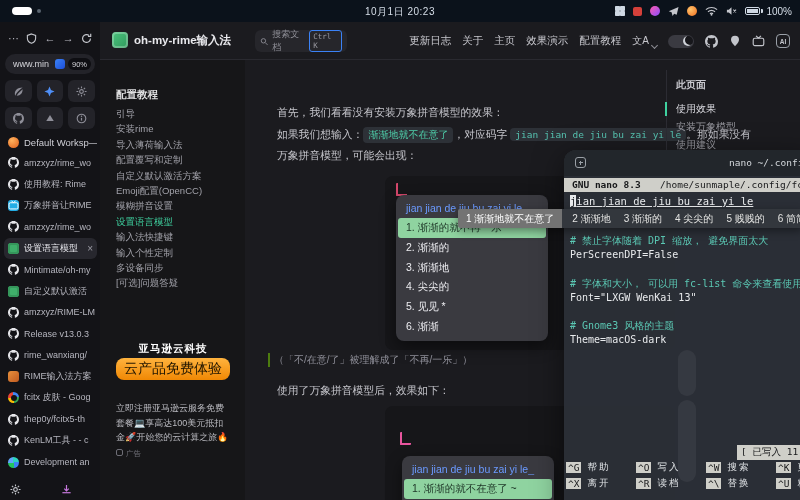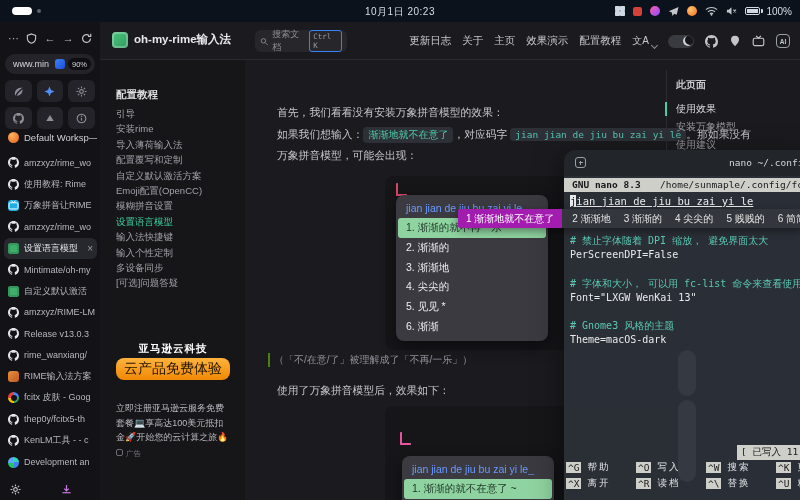--- a/index.html
+++ b/index.html
@@ -31,38 +31,38 @@
 .btabs{position:absolute;top:22px;left:0;width:100px;bottom:0;background:#131317;z-index:2}
 .bt-row{position:absolute;top:9px;left:8px;right:8px;display:flex;justify-content:space-between;align-items:center;color:#b9b9c2;font-size:11px;height:14px}
 .glyph-btn{line-height:12px}
 .url-pill{position:absolute;top:32px;left:5px;width:90px;height:20px;background:#232329;border-radius:10px;display:flex;align-items:center;padding:0 4px 0 8px;gap:3px}
 .url-text{font-size:9px;color:#d5d5da;overflow:hidden;white-space:nowrap;flex:1}
 .url-ext{width:10px;height:10px;border-radius:3px;background:linear-gradient(135deg,#3b82f6,#1d4ed8);flex:0 0 10px}
 .zoom-badge{background:#0e0e12;color:#d5d5da;font-size:7.5px;border-radius:7px;padding:1.5px 4px}
 .ws-grid{position:absolute;top:58px;left:5px;width:90px;display:grid;grid-template-columns:repeat(3,1fr);gap:5px}
 .ws-btn{height:22px;background:#232329;border-radius:6px;display:flex;align-items:center;justify-content:center;color:#8e8e98}
 .tab-list{position:absolute;top:110px;left:4px;right:3px;bottom:22px;overflow:hidden}
-.ws-row{height:20px;display:flex;gap:5px;padding:0 4px;color:#cfcfd6;font-size:9.5px;white-space:nowrap;overflow:hidden}
+.ws-row{height:20px;display:flex;align-items:center;gap:5px;padding:0 4px;color:#cfcfd6;font-size:9.5px;white-space:nowrap;overflow:hidden}
 .btab{height:21.4px;display:flex;align-items:center;gap:5px;padding:0 4px;border-radius:6px;color:#b6b6bf;font-size:9px;white-space:nowrap;overflow:hidden}
 .btab.active{background:#27272e;color:#e4e4ea}
 .btab .close{margin-left:auto;color:#9a9aa4;font-size:10px}
 .fav{width:11px;height:11px;flex:0 0 11px;border-radius:3px;display:flex;align-items:center;justify-content:center;color:#e6e6ea}
 .fav svg{width:11px;height:11px}
 .fav-fox{border-radius:50%;background:radial-gradient(circle at 35% 30%,#ffb25e,#e2601c)}
 .fav-green{background:#3fae6a;box-shadow:inset 0 0 0 2px #35965b}
 .fav-tv{background:#23ade5}
 .fav-orange{background:linear-gradient(135deg,#e8903c,#c05a20)}
 .fav-google{border-radius:50%;background:conic-gradient(#4285f4 0 25%,#34a853 25% 50%,#fbbc05 50% 75%,#ea4335 75% 100%);position:relative}
 .fav-google i{position:absolute;inset:2.5px;border-radius:50%;background:#131317}
 .fav-wheel{border-radius:50%;background:conic-gradient(#2dd4bf 0 25%,#3b82f6 25% 50%,#22c55e 50% 75%,#60a5fa 75% 100%)}
 .btabs-foot{position:absolute;bottom:5px;left:10px;right:28px;display:flex;justify-content:space-between;align-items:center;color:#9a9aa4}
 
 .page{position:absolute;top:22px;left:100px;right:0;bottom:0;background:#1b1b1f;z-index:1}
 .site-header{position:absolute;top:0;left:0;right:0;height:38px;border-bottom:1px solid #2a2a30;background:#1b1b1f}
-.logo{position:absolute;left:12px;top:10px;display:flex;gap:6px;font-size:11.5px;font-weight:bold;color:#e8e8ec}
+.logo{position:absolute;left:12px;top:10px;display:flex;align-items:center;gap:6px;font-size:11.5px;font-weight:bold;color:#e8e8ec}
 .logo-ico{width:16px;height:16px;border-radius:4px;background:linear-gradient(135deg,#4cc47e,#2f9a5c);box-shadow:inset 0 0 0 2px rgba(255,255,255,.25)}
 .searchbox{position:absolute;left:155px;top:8px;width:92px;height:22px;background:#26262b;border-radius:6px;display:flex;align-items:center;padding:0 5px;gap:4px;color:#8e8e96}
 .searchbox .ph{font-size:9px}
 .searchbox kbd{margin-left:auto;font-size:7.5px;border:1px solid #3b82f6;border-radius:3px;padding:1px 3px;color:#9a9aa2}
 .header-right{position:absolute;right:10px;top:0;height:38px;display:flex;align-items:center;gap:11px}
 .nav-link{font-size:10.5px;color:#c7c7cd}
 .lang{display:flex;align-items:flex-end;gap:3px;font-size:10px;color:#c7c7cd}
 .chev{width:5px;height:5px;border-right:1.5px solid #8e8e96;border-bottom:1.5px solid #8e8e96;transform:rotate(45deg);margin-top:-2px}
 .toggle{width:26px;height:13px;border-radius:7px;background:#3a3a41;position:relative}
 .toggle i{position:absolute;right:1.5px;top:1.5px;width:10px;height:10px;border-radius:50%;background:#17171b;box-shadow:inset 2px -1px 0 0 #cfd2d8}
@@ -119,21 +119,21 @@
 .tline{height:14.2px;line-height:14.2px;font-size:10px;white-space:nowrap;color:#e8eaec}
 .tline.cm{color:#5bc8b4}
 .ghost{position:absolute;width:18px;border-radius:9px;background:rgba(255,255,255,.055)}
 .nano-status{position:absolute;left:173px;top:295px;background:#cfcfc9;color:#17181a;font-size:9.5px;padding:1px 4px;white-space:nowrap}
 .nano-row{position:absolute;left:2px;right:-40px;display:flex}
 .nano-cell{width:70px;flex:0 0 70px;display:flex;align-items:center;gap:6px;white-space:nowrap}
 .nk{background:#cfcfc9;color:#17181a;font-size:9.5px;padding:0 2px}
 .nl{font-size:9.5px;color:#dfe2e5;letter-spacing:2px}
 
 .ime-bar{position:absolute;left:458px;top:209px;height:19px;display:flex;z-index:7;font-size:10px;box-shadow:0 3px 8px rgba(0,0,0,.4)}
-.ime-sel{background:#a21caf;color:#fff;display:flex;align-items:center;padding:0 8px;border-radius:2px 0 0 2px;white-space:nowrap}
+.ime-sel{background:#737373;color:#fff;display:flex;align-items:center;padding:0 8px;border-radius:2px 0 0 2px;white-space:nowrap}
 .ime-rest{background:#33373d;color:#e4e4e2;display:flex;align-items:center;gap:13px;padding:0 10px;width:240px;white-space:nowrap}
 svg{display:block}
 </style>
 </head>
 <body>
 
 <svg width="0" height="0" style="position:absolute">
   <symbol id="i-gh" viewBox="0 0 16 16">
       <path fill="currentColor" d="M8 0C3.58 0 0 3.58 0 8c0 3.54 2.29 6.53 5.47 7.59.4.07.55-.17.55-.38 0-.19-.01-.82-.01-1.49-2.01.37-2.53-.49-2.69-.94-.09-.23-.48-.94-.82-1.13-.28-.15-.68-.52-.01-.53.63-.01 1.08.58 1.23.82.72 1.21 1.87.87 2.33.66.07-.52.28-.87.51-1.07-1.78-.2-3.64-.89-3.64-3.95 0-.87.31-1.59.82-2.15-.08-.2-.36-1.02.08-2.12 0 0 .67-.21 2.2.82.64-.18 1.32-.27 2-.27s1.36.09 2 .27c1.53-1.04 2.2-.82 2.2-.82.44 1.1.16 1.92.08 2.12.51.56.82 1.27.82 2.15 0 3.07-1.87 3.75-3.65 3.95.29.25.54.73.54 1.48 0 1.07-.01 1.93-.01 2.2 0 .21.15.46.55.38A8.01 8.01 0 0 0 16 8c0-4.42-3.58-8-8-8z"></path>
     </symbol>

